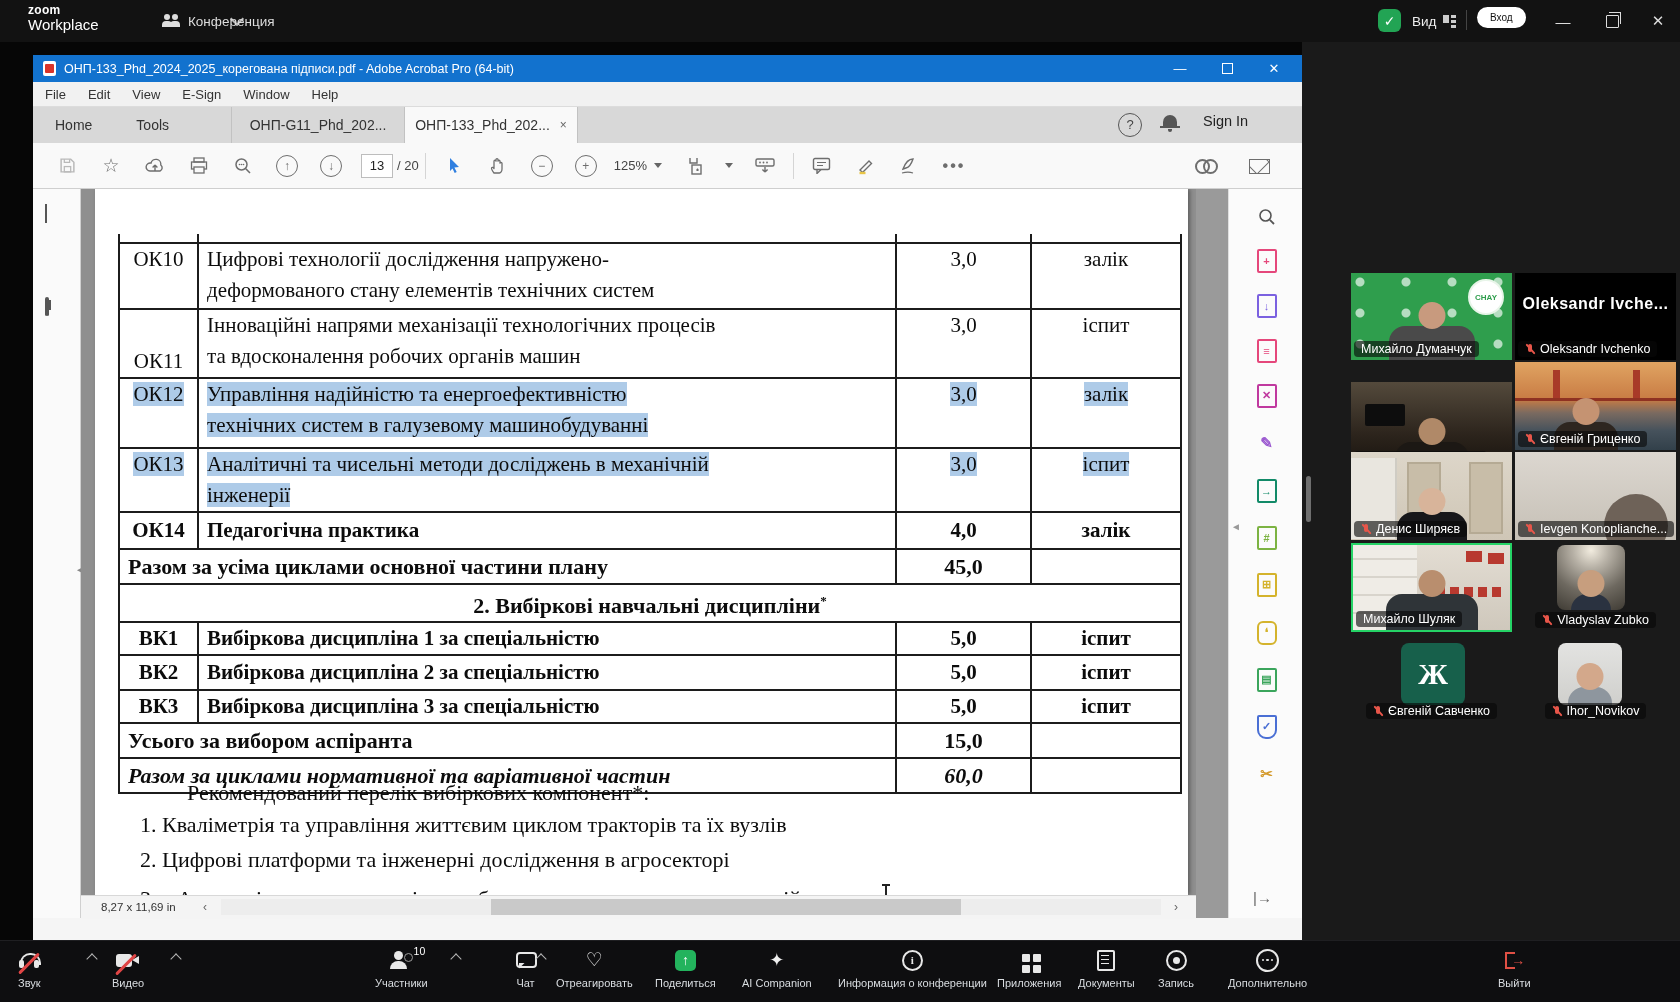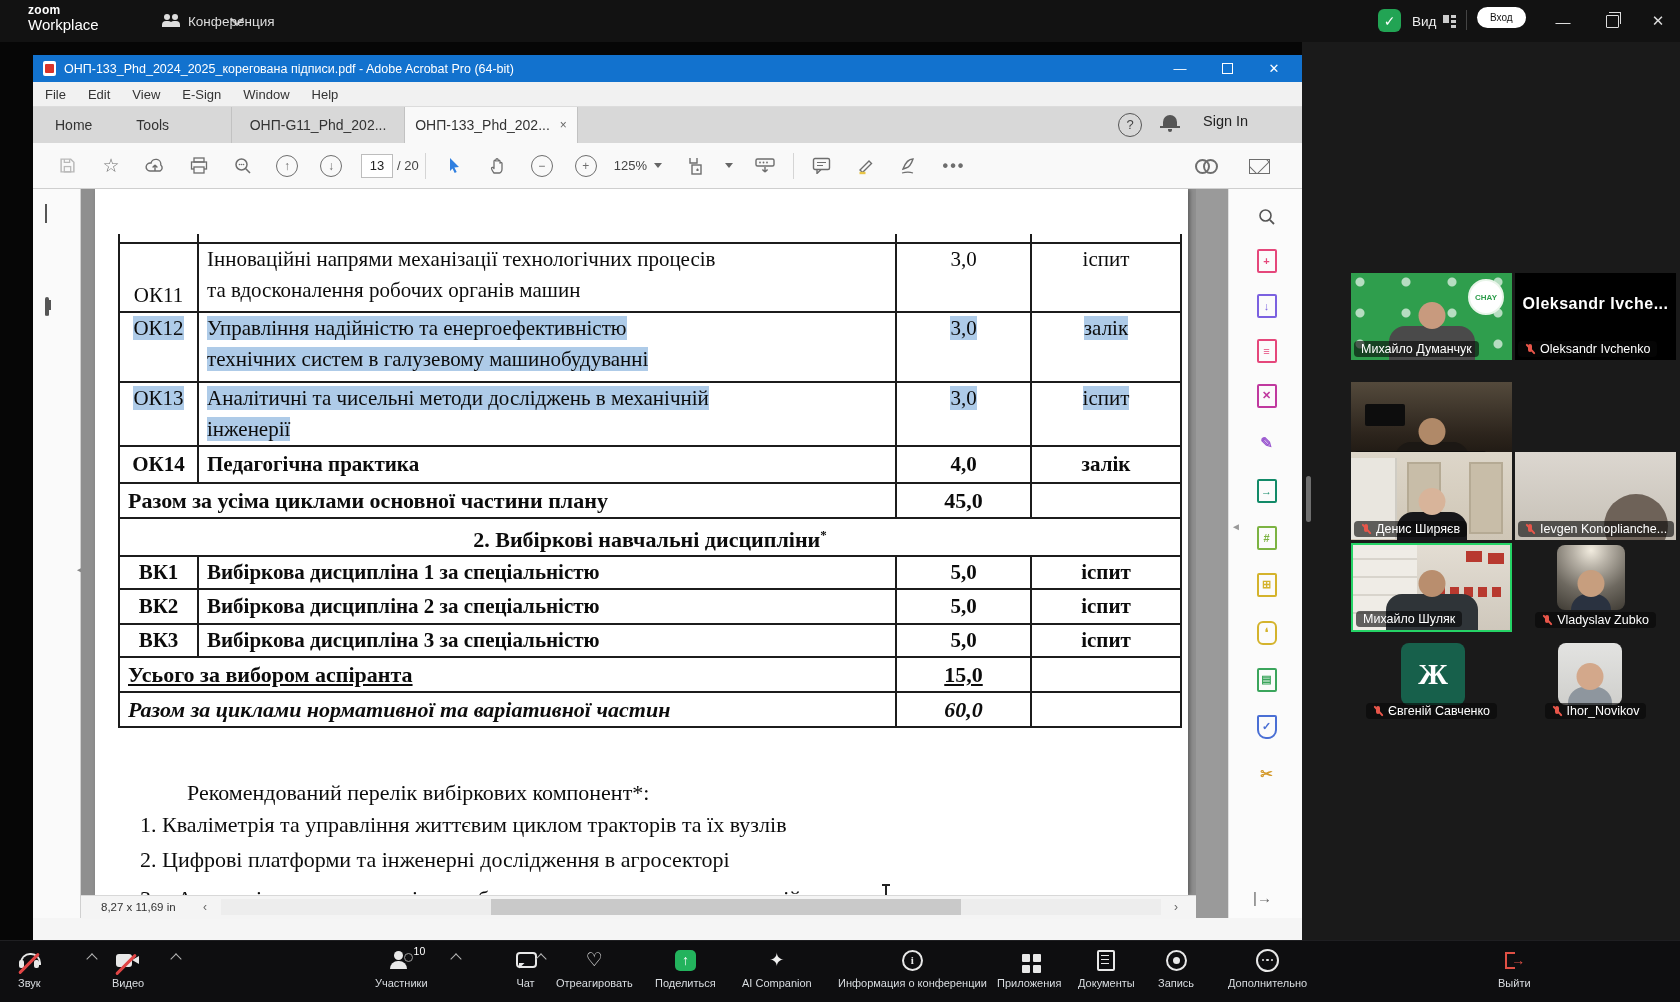--- a/index.html
+++ b/index.html
@@ -385,20 +385,29 @@
                   <col style="width:135px">
                   <col style="width:150px">
                 </colgroup>
               <tbody>
                   <tr class="sliver">
                     <td></td>
                     <td></td>
                     <td></td>
                     <td></td>
                   </tr>
+              <tr style="height:66px;">
+                <td class="code">ОК10</td>
+                <td>
+                      <div>Цифрові технології дослідження напружено-</div>
+                      <div>деформованого стану елементів технічних систем</div>
+                    </td>
+                <td class="cr">3,0</td>
+                <td class="ex">залік</td>
+              </tr>
               <tr style="height:69px;">
                 <td class="code vbot">ОК11</td>
                 <td>
                       <div>Інноваційні напрями механізації технологічних процесів</div>
                       <div>та вдосконалення робочих органів машин</div>
                     </td>
                 <td class="cr">3,0</td>
                 <td class="ex">іспит</td>
               </tr>
               <tr style="height:70px;">
@@ -444,21 +453,21 @@
                 <td class="vmid">Вибіркова дисципліна 2 за спеціальністю</td>
                 <td class="cr vmid">5,0</td>
                 <td class="ex vmid">іспит</td>
               </tr>
               <tr style="height:33px;">
                 <td class="code vmid">ВК3</td>
                 <td class="vmid">Вибіркова дисципліна 3 за спеціальністю</td>
                 <td class="cr vmid">5,0</td>
                 <td class="ex vmid">іспит</td>
               </tr>
-              <tr class="bold" style="height:35px;text-decoration:underline;">
+              <tr class="bold" style="height:35px;">
                 <td colspan="2" class="vmid">Усього за вибором аспіранта</td>
                 <td class="cr vmid">15,0</td>
                 <td></td>
               </tr>
               <tr class="bold" style="height:35px;font-style:italic;">
                 <td colspan="2" class="vmid">Разом за циклами нормативної та варіативної частин</td>
                 <td class="cr vmid">60,0</td>
                 <td></td>
               </tr>
             </tbody>
@@ -549,20 +558,30 @@
 
   <div class="tile" id="tile-2" style="left:49px;top:320px;height:88px;margin-top:20px;">
     <div class="tv"></div>
     <div class="person" style="--b:#1c1814;--h:#b08968;width:74px;"></div>
     <div class="nlabel">
         <span class="mmic"></span>
         <span>Мотузний Максим</span>
       </div>
   </div>
 
+  <div class="tile" id="tile-3" style="left:213px;top:320px;height:88px;">
+    <span class="ggt" style="left:38px;"></span>
+    <span class="ggt" style="left:118px;"></span>
+    <span class="ggdeck"></span>
+    <div class="person" style="--b:#2e2620;--h:#c59372;left:44%;"></div>
+    <div class="nlabel">
+        <span class="mmic"></span>
+        <span>Євгеній Гриценко</span>
+      </div>
+  </div>
 
   <div class="tile" id="tile-4" style="left:49px;top:410px;height:88px;">
     <div class="ward"></div>
     <span class="door" style="left:56px;"></span>
     <span class="door" style="left:118px;"></span>
     <div class="person" style="--b:#17171a;--h:#d8b49a;width:70px;"></div>
     <div class="nlabel">
         <span class="mmic"></span>
         <span>Денис Ширяєв</span>
       </div>

